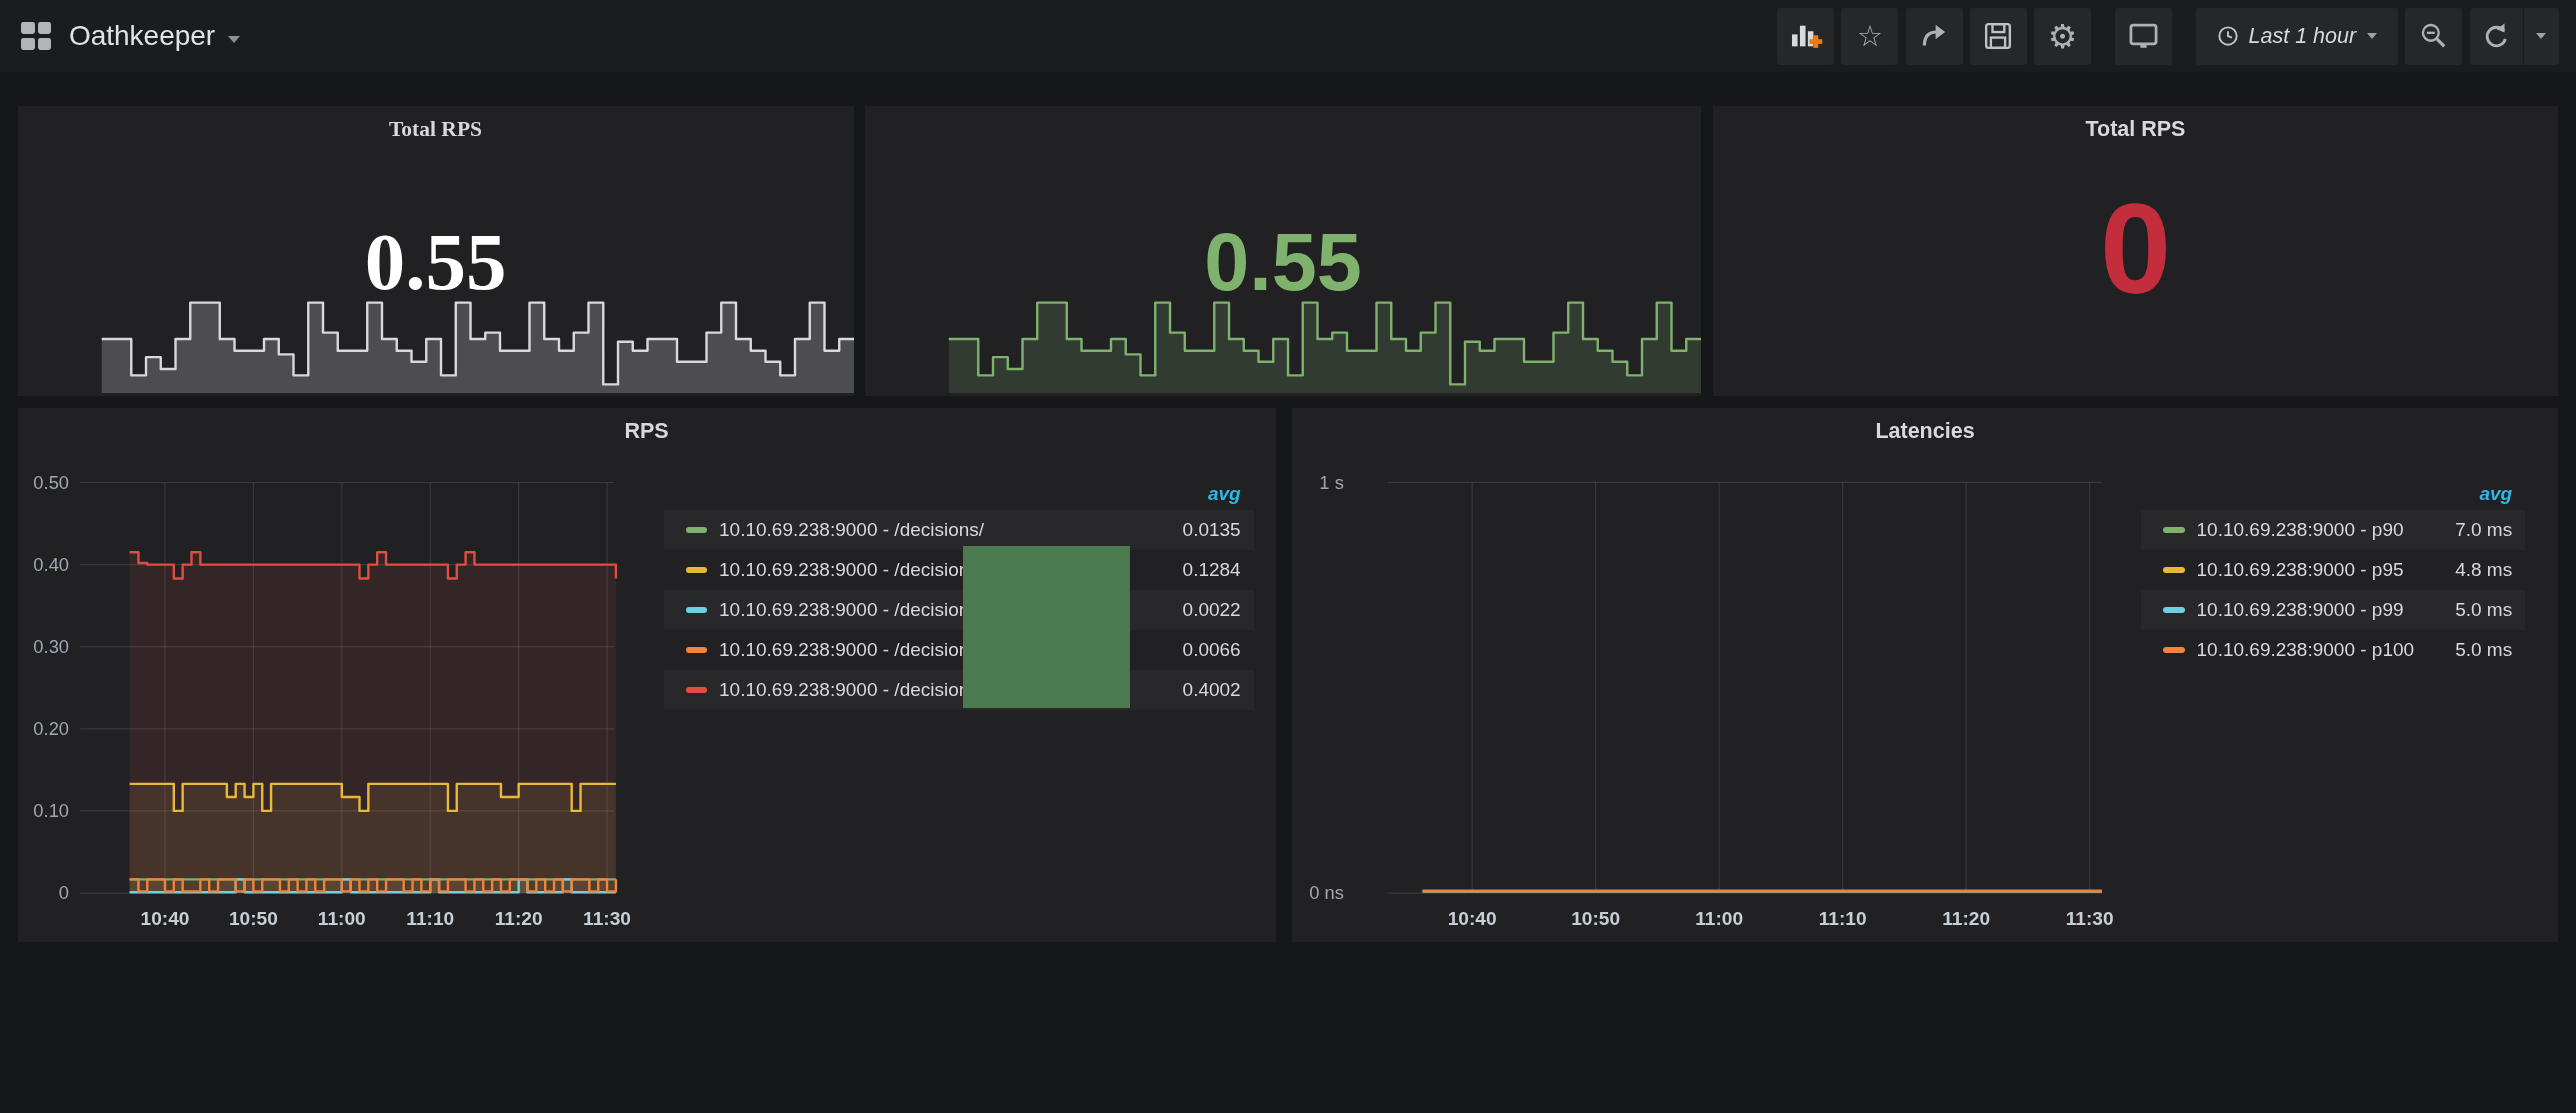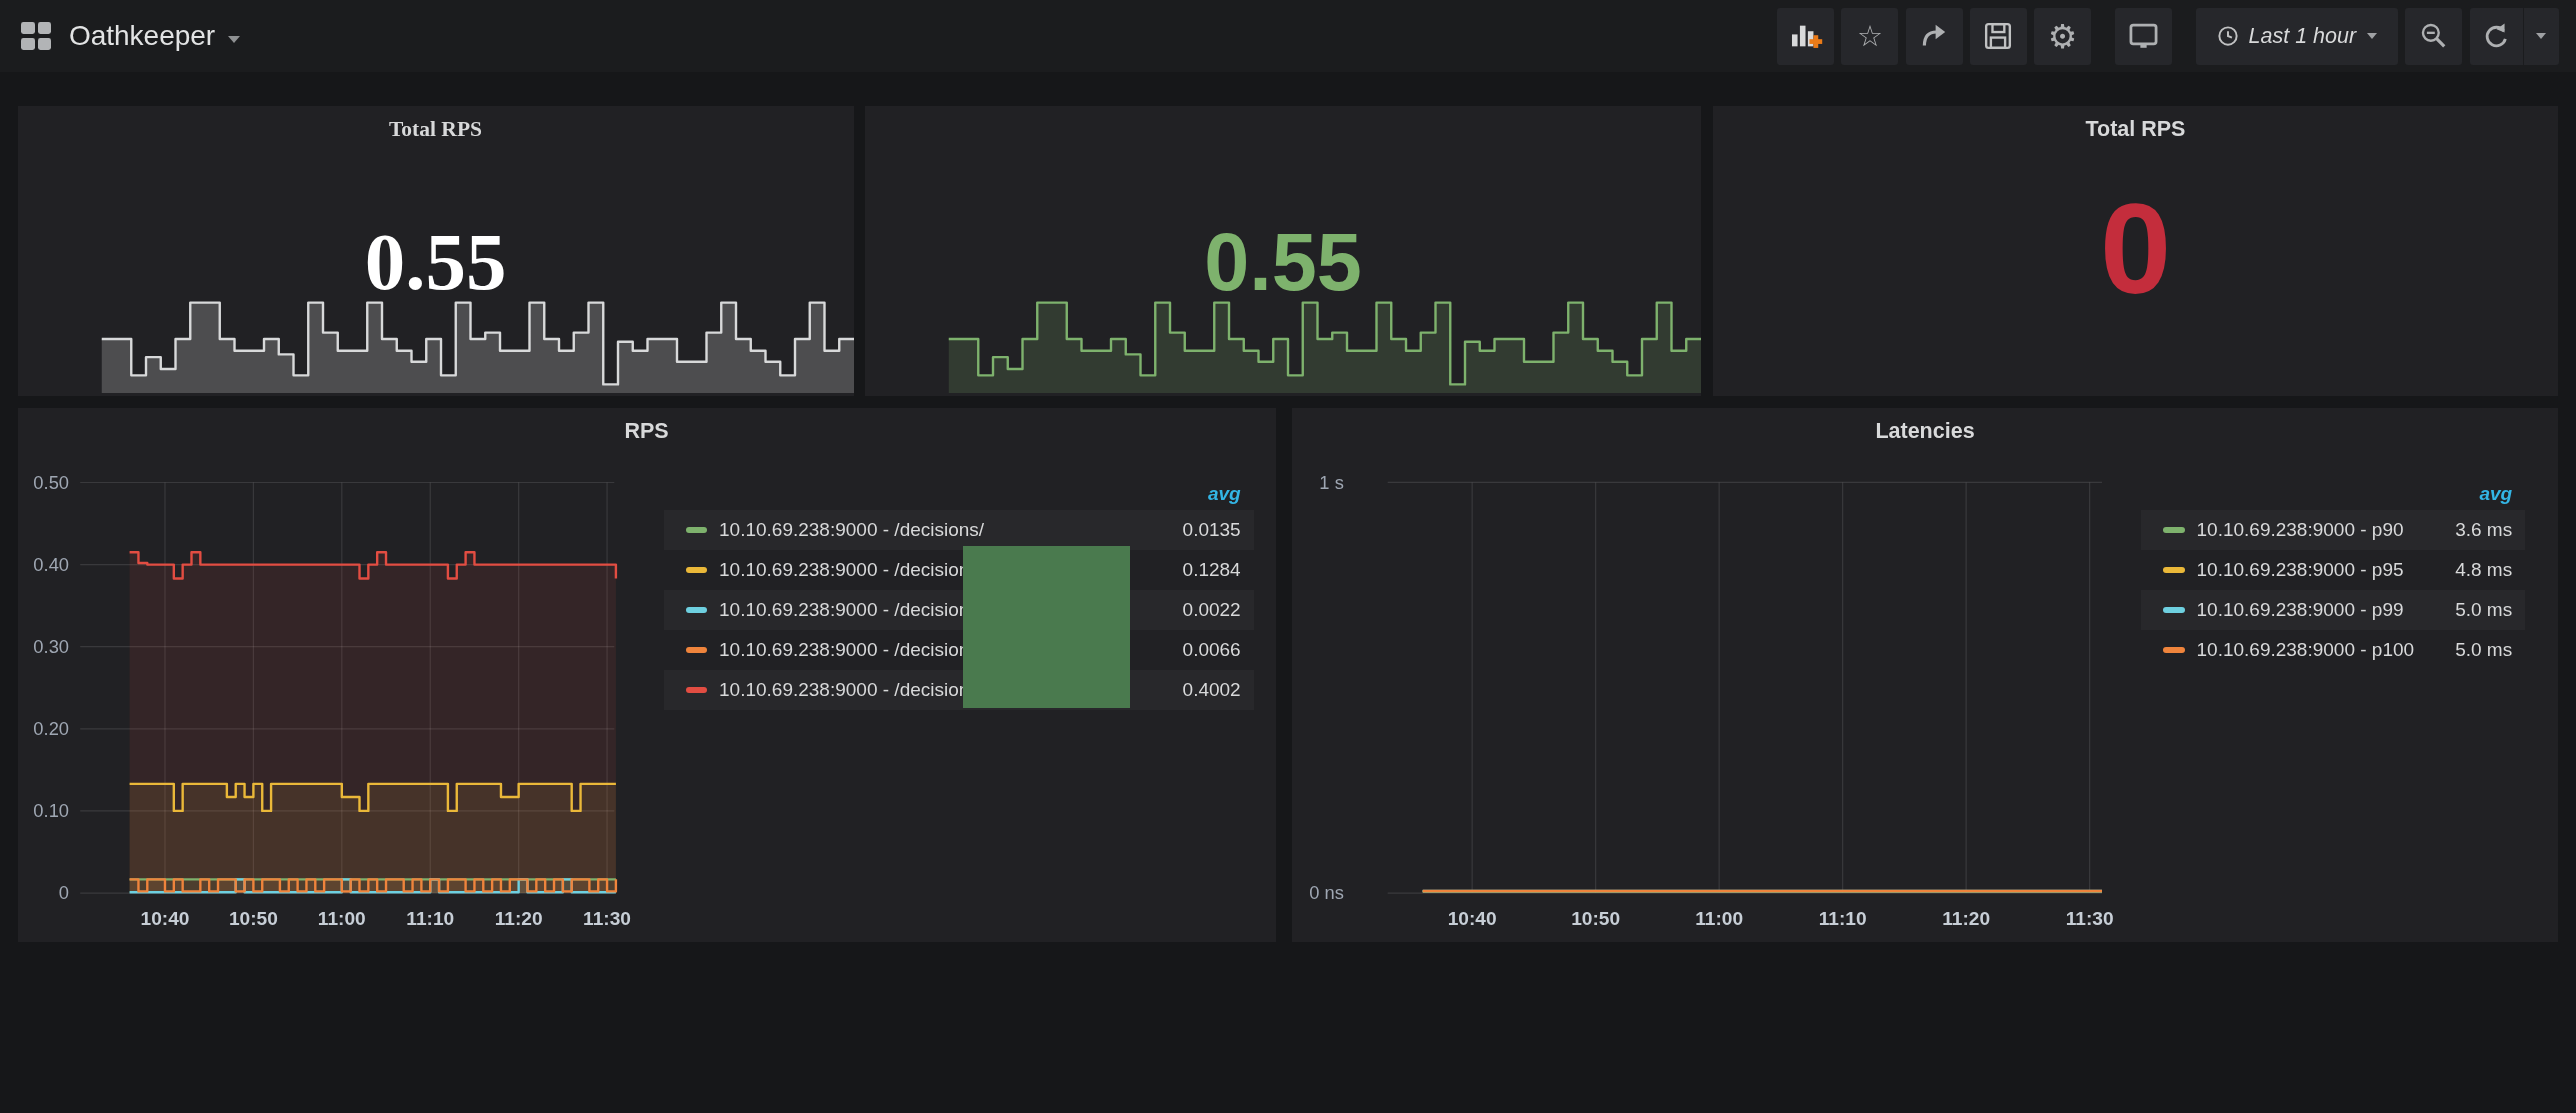--- a/index.html
+++ b/index.html
@@ -257,21 +257,21 @@
         <path d="M164 605.6825H1016" fill="none" stroke="#7eb26d" stroke-width="3" stroke-linejoin="round"></path>
         <path d="M164 605.528H1016" fill="none" stroke="#eab839" stroke-width="3" stroke-linejoin="round"></path>
         <path d="M164 605.425H1016" fill="none" stroke="#6ed0e0" stroke-width="3" stroke-linejoin="round"></path>
         <path d="M164 605.425H1016" fill="none" stroke="#ef843c" stroke-width="3" stroke-linejoin="round"></path>
       </svg>
     <div class="legend" id="lat-legend">
       <div class="legend-header">avg</div>
       <div class="legend-row striped">
         <span class="swatch" style="background-color: rgb(126, 178, 109);"></span>
         <span class="legend-label">10.10.69.238:9000 - p90</span>
-        <span class="legend-value">3.6 ms</span>
+        <span class="legend-value">7.0 ms</span>
       </div>
       <div class="legend-row">
         <span class="swatch" style="background-color: rgb(234, 184, 57);"></span>
         <span class="legend-label">10.10.69.238:9000 - p95</span>
         <span class="legend-value">4.8 ms</span>
       </div>
       <div class="legend-row striped">
         <span class="swatch" style="background-color: rgb(110, 208, 224);"></span>
         <span class="legend-label">10.10.69.238:9000 - p99</span>
         <span class="legend-value">5.0 ms</span>

